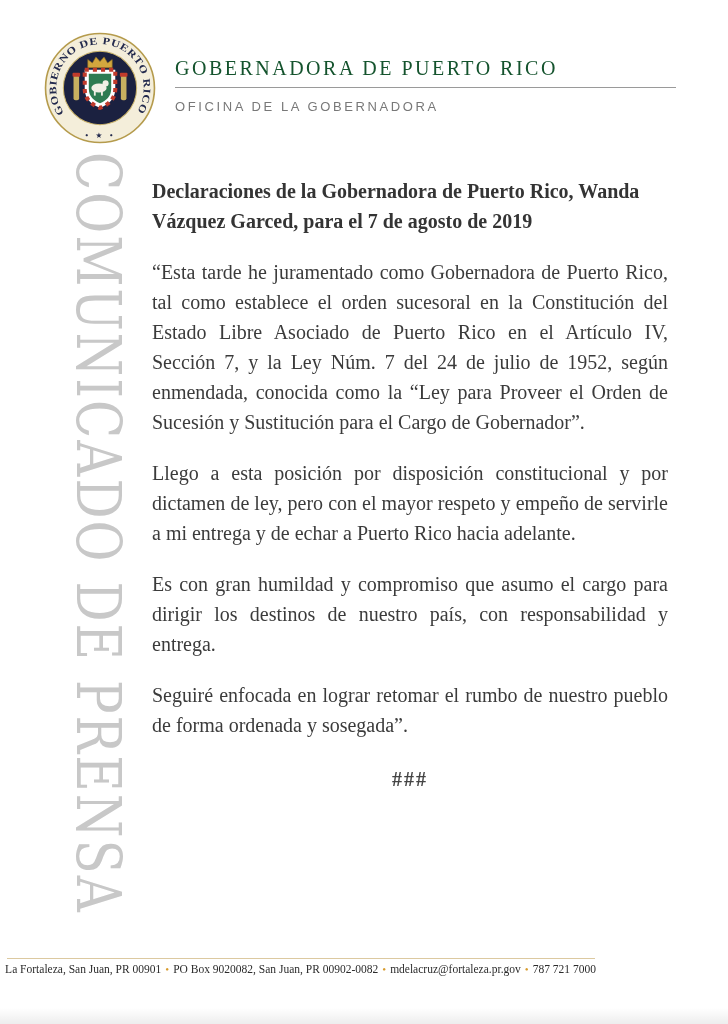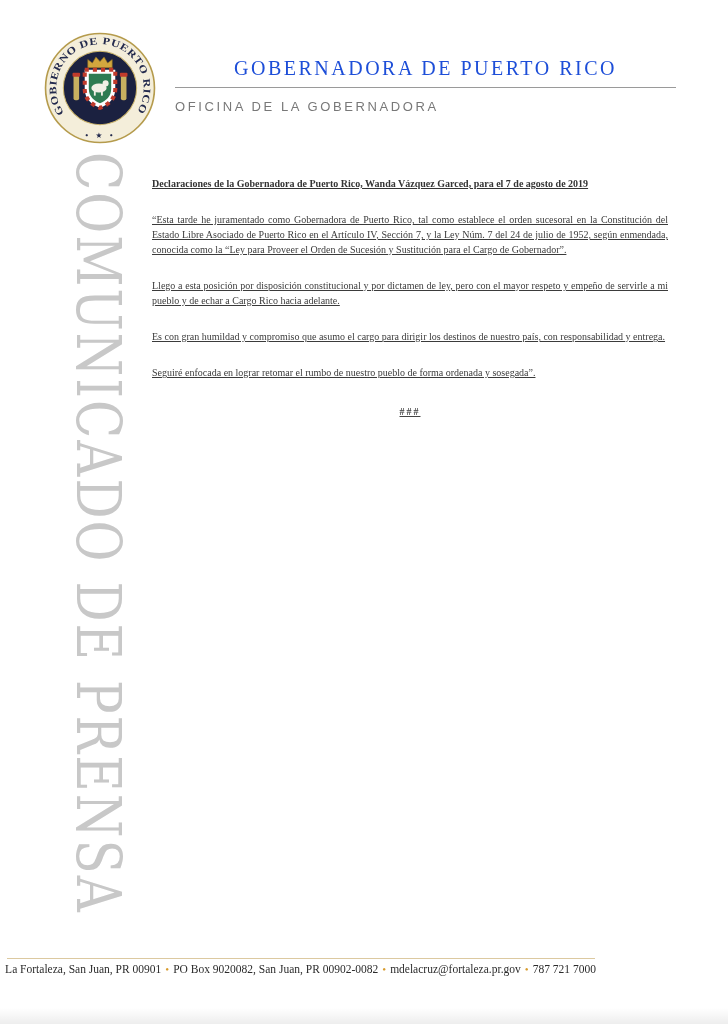--- a/index.html
+++ b/index.html
@@ -12,39 +12,39 @@
     background:linear-gradient(to bottom,rgba(0,0,0,0),rgba(0,0,0,0.07));
     pointer-events:none;
   }
   
   .seal{position:absolute;left:44px;top:32px;width:112px;height:112px;}
   .seal svg{width:100%;height:100%;display:block;}
   
   .header{position:absolute;left:175px;top:57px;width:501px;}
   .header-title{
     font-family:"Liberation Serif","DejaVu Serif",serif;
-    font-size:20px;letter-spacing:2.5px;color:#1d4ed8;white-space:nowrap;text-align:center;
+    font-size:20px;letter-spacing:2.5px;color:#14532d;white-space:nowrap;
   }
   .header-divider{margin-top:7px;border-top:1.5px solid #9a9a9a;width:501px;}
   .header-subtitle{
     margin-top:11px;font-family:"Liberation Sans","DejaVu Sans",sans-serif;
     font-size:13px;letter-spacing:2.6px;color:#787878;white-space:nowrap;
   }
   
   .vertical-banner{
     position:absolute;left:73px;top:152px;height:724px;width:50px;
     writing-mode:vertical-rl;
     font-family:"DejaVu Serif","Liberation Serif",serif;
     font-size:50px;line-height:1;letter-spacing:2px;color:#c8c8c8;
     transform:scaleX(1.25);transform-origin:center;
     white-space:nowrap;
   }
   
   .body{position:absolute;left:152px;top:176px;width:516px;color:#3b3b3b;}
-  .body p{margin:0 0 21px 0;font-size:10px;line-height:1.5;text-decoration:underline;}
+  .body p{margin:0 0 21px 0;font-size:20px;line-height:1.5;}
   .heading{font-weight:bold;color:#343434;}
   .para{text-align:justify;}
   .endmark{text-align:center;letter-spacing:2px;font-weight:bold;color:#444;margin-top:24px !important;}
   
   .footer{position:absolute;left:0;top:958px;width:601px;}
   .footer-line{margin:0 auto;width:588px;border-top:1.5px solid #dcc9a0;}
   .footer-text{
     margin-top:4px;text-align:center;font-size:11.5px;color:#2b2b2b;
     font-family:"Liberation Serif","DejaVu Serif",serif;white-space:nowrap;
   }
@@ -89,21 +89,21 @@
     <div class="header-title">GOBERNADORA DE PUERTO RICO</div>
     <div class="header-divider"></div>
     <div class="header-subtitle">OFICINA DE LA GOBERNADORA</div>
   </div>
 
   <div class="vertical-banner">COMUNICADO DE PRENSA</div>
 
   <div class="body">
     <p class="heading">Declaraciones de la Gobernadora de Puerto Rico, Wanda Vázquez Garced, para el 7 de agosto de 2019</p>
     <p class="para">“Esta tarde he juramentado como Gobernadora de Puerto Rico, tal como establece el orden sucesoral en la Constitución del Estado Libre Asociado de Puerto Rico en el Artículo IV, Sección 7, y la Ley Núm. 7 del 24 de julio de 1952, según enmendada, conocida como la “Ley para Proveer el Orden de Sucesión y Sustitución para el Cargo de Gobernador”.</p>
-    <p class="para">Llego a esta posición por disposición constitucional y por dictamen de ley, pero con el mayor respeto y empeño de servirle a mi pueblo y de echar a Cargo Rico hacia adelante.</p>
+    <p class="para">Llego a esta posición por disposición constitucional y por dictamen de ley, pero con el mayor respeto y empeño de servirle a mi entrega y de echar a Puerto Rico hacia adelante.</p>
     <p class="para">Es con gran humildad y compromiso que asumo el cargo para dirigir los destinos de nuestro país, con responsabilidad y entrega.</p>
     <p class="para">Seguiré enfocada en lograr retomar el rumbo de nuestro pueblo de forma ordenada y sosegada”.</p>
     <p class="endmark">###</p>
   </div>
 
   <div class="footer">
     <div class="footer-line"></div>
     <div class="footer-text">
       <span>La Fortaleza, San Juan, PR 00901</span><span class="bullet">•</span><span>PO Box 9020082, San Juan, PR 00902-0082</span><span class="bullet">•</span><span>mdelacruz@fortaleza.pr.gov</span><span class="bullet">•</span><span>787 721 7000</span>
     </div>

